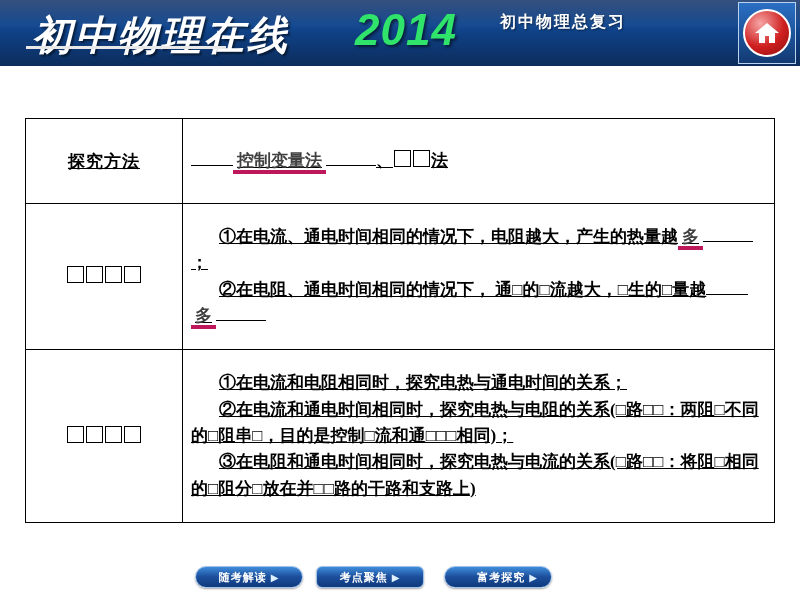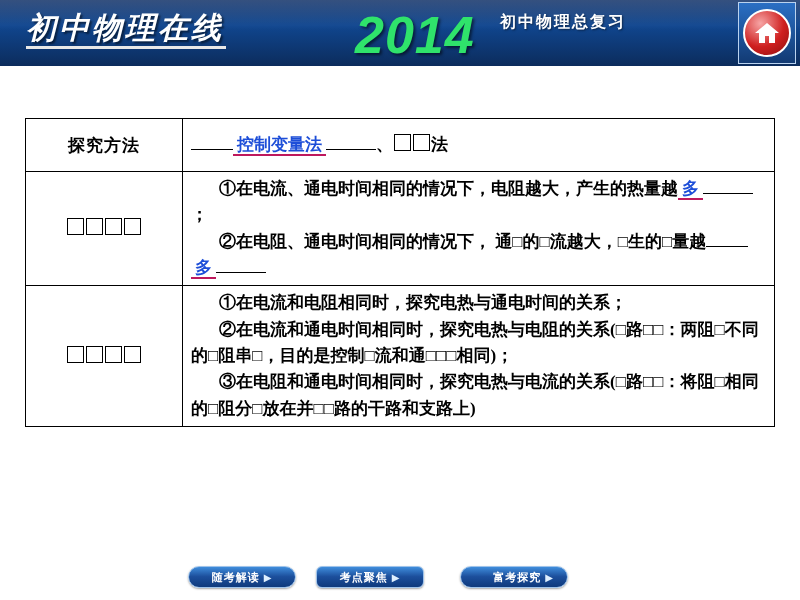--- a/index.html
+++ b/index.html
@@ -30,40 +30,40 @@
     overflow: hidden;
   }
   .header-sheen {
     position: absolute;
     left: 0; top: 0;
     width: 800px; height: 30px;
     background: linear-gradient(to bottom, rgba(255,255,255,0.16), rgba(255,255,255,0.0));
   }
   .brand {
     position: absolute;
-    left: 26px; top: 8px;
-    font-family: "Liberation Serif", "DejaVu Serif", serif;
-    font-size: 30px;
+    left: 32px; top: 8px;
+    font-family: "Liberation Serif", "DejaVu Serif", serif;
+    font-size: 40px;
     font-weight: bold;
     font-style: italic;
     color: #ffffff;
     letter-spacing: 3px;
     text-shadow: 2px 2px 2px rgba(0,0,0,0.5);
   }
   .brand-underline {
     position: absolute;
     left: 26px; top: 46px;
     width: 200px; height: 3px;
     background: #e8e8e8;
   }
   .year {
     position: absolute;
     left: 355px; top: 5px;
     font-family: "Liberation Sans", "DejaVu Sans", sans-serif;
-    font-size: 52px;
+    font-size: 44px;
     font-weight: bold;
     font-style: italic;
     color: #2fe36b;
     text-shadow: 2px 2px 3px rgba(0,0,0,0.55);
     letter-spacing: 1px;
   }
   .header-title {
     position: absolute;
     left: 500px; top: 12px;
     font-family: "Liberation Serif", "DejaVu Serif", serif;
@@ -102,21 +102,22 @@
     width: 750px;
   }
   table.qtable {
     border-collapse: collapse;
     width: 750px;
     table-layout: fixed;
   }
   table.qtable td {
     border: 1px solid #000000;
     vertical-align: middle;
-    padding: 4px 8px;
+    padding: 20px 8px;
+    text-decoration: underline;
   }
   td.label-cell {
     width: 140px;
     text-align: center;
     font-size: 17px;
     font-weight: bold;
     color: #000000;
     letter-spacing: 1px;
     font-family: "Liberation Serif", "DejaVu Serif", serif;
   }
@@ -130,22 +131,22 @@
   }
   .row-method td { height: 44px; }
   .blank-box {
     display: inline-block;
     width: 15px; height: 15px;
     border: 1px solid #000;
     margin: 0 1px;
     vertical-align: -1px;
   }
   .answer-red {
-    color: #1d4ed8;
-    border-bottom: 2px solid #be185d;
+    color: #404040;
+    border-bottom: 4px solid #be185d;
     padding: 0 4px;
     font-weight: bold;
   }
   .underline-pre {
     display: inline-block;
     border-bottom: 1px solid #000;
     width: 42px;
   }
   .underline-post {
     display: inline-block;
@@ -179,23 +180,23 @@
     font-weight: bold;
     font-family: "Liberation Serif", "DejaVu Serif", serif;
     letter-spacing: 1px;
     box-shadow: 0 1px 2px rgba(0,0,0,0.35);
   }
   .fbtn .arrow {
     margin-left: 4px;
     font-size: 10px;
     color: #dff0ff;
   }
-  #fbtn1 { left: 188px; }
+  #fbtn1 { left: 195px; }
   #fbtn2 { left: 316px; border-radius: 6px; }
-  #fbtn3 { left: 460px; padding-left: 19px; }
+  #fbtn3 { left: 444px; padding-left: 19px; }
 </style>
 </head>
 <body>
 
 <div class="slide">
 
   <div class="header">
     <div class="header-sheen"></div>
     <div class="brand">初中物理在线</div>
     <div class="brand-underline"></div>

